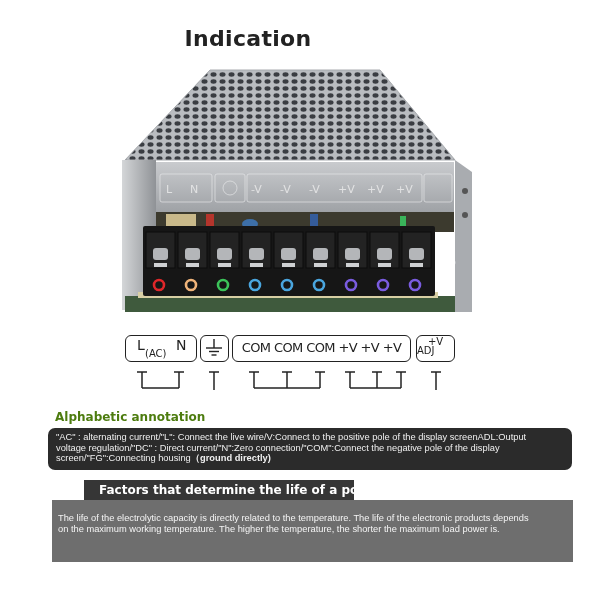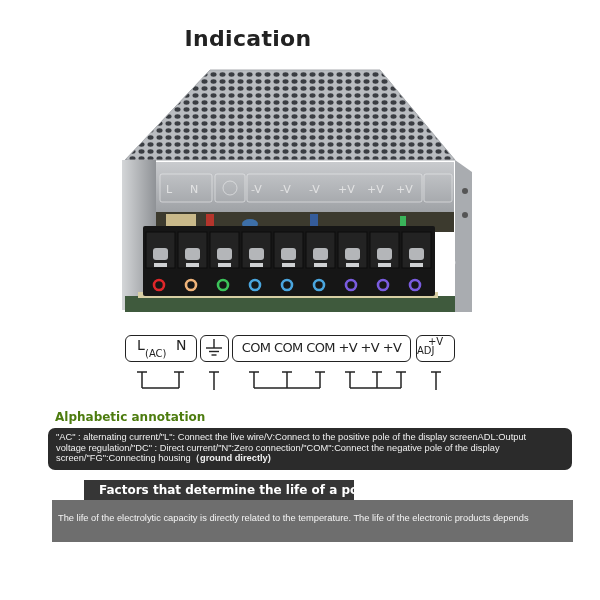--- a/index.html
+++ b/index.html
@@ -30,21 +30,21 @@
   #annot-title { left:55px; top:410px; font-size:12px; font-weight:bold; color:#4d7c0f;
                  font-family:"DejaVu Sans", sans-serif; }
   #annot-box { left:48px; top:428px; width:524px; height:42px; background:#2b2b2b; border-radius:7px;
                box-sizing:border-box; padding:4px 8px 3px 8px; color:#f0f0f0; font-size:9.3px; line-height:10.6px; }
   #annot-box b { font-weight:bold; }
 
   
   #factors-tab { left:52px; top:480px; width:270px; height:21px; background:#363636; color:#fff;
                  font-size:12px; font-weight:bold; box-sizing:border-box; padding:3px 15px;
                  font-family:"DejaVu Sans", sans-serif; white-space:nowrap;margin-left:32px; }
-  #factors-box { left:52px; top:500px; width:521px; height:42px; background:#6e6e6e; color:#f4f4f4;
+  #factors-box { left:52px; top:500px; width:521px; height:62px; background:#6e6e6e; color:#f4f4f4;
                  font-size:9.3px; line-height:10.6px; box-sizing:border-box; padding:13px 6px 0 6px; }
 </style>
 </head>
 <body>
 
 <div id="title" class="abs">Indication</div>
 
 <svg id="photo" class="abs" viewBox="0 0 370 256" xmlns="http://www.w3.org/2000/svg">
   <defs>
     <pattern id="holes" width="9" height="7" patternUnits="userSpaceOnUse">
@@ -206,13 +206,14 @@
 <div id="annot-title" class="abs">Alphabetic annotation</div>
 <div id="annot-box" class="abs">
   <div>"AC" : alternating current/"L": Connect the live wire/V:Connect to the positive pole of the display screenADL:Output</div>
   <div>voltage regulation/"DC" : Direct current/"N":Zero connection/"COM":Connect the negative pole of the display</div>
   <div><span>screen/"FG":Connecting housing</span><b>（ground directly)</b></div>
 </div>
 
 <div id="factors-tab" class="abs">Factors that determine the life of a power</div>
 <div id="factors-box" class="abs">
   <div>The life of the electrolytic capacity is directly related to the temperature. The life of the electronic products depends</div>
+  <div>on the maximum working temperature. The higher the temperature, the shorter the maximum load power is.</div>
 </div>
 
 </body></html>

